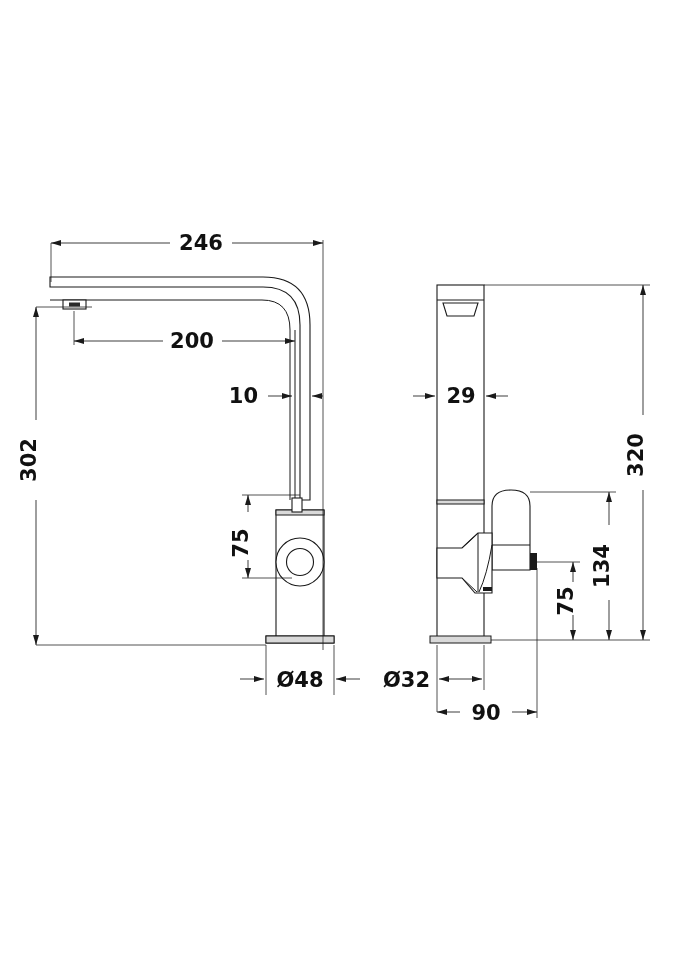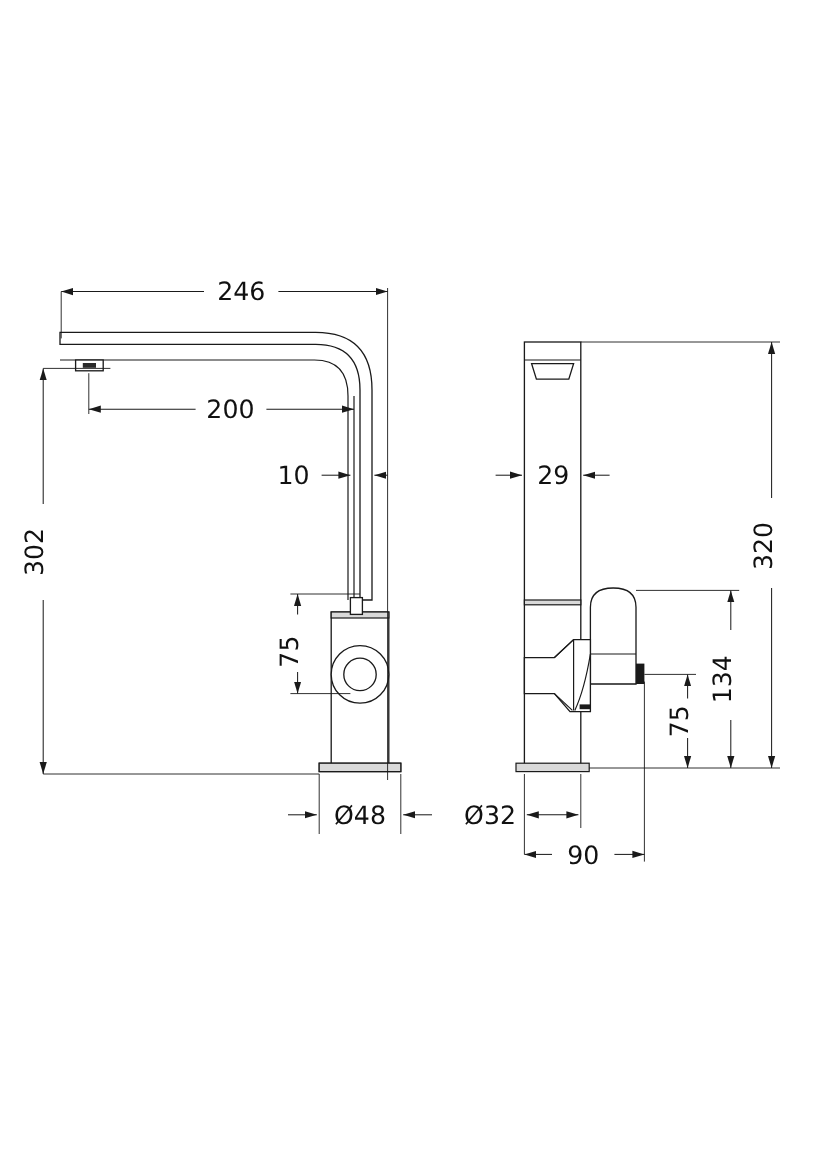--- a/index.html
+++ b/index.html
@@ -2,21 +2,21 @@
 <html><head>
 <meta charset="utf-8">
 <title>Technical Drawing</title>
 <style>
   html,body{margin:0;padding:0;background:#ffffff;}
   body{
     width:678px;height:960px;
     font-family:"DejaVu Sans","Liberation Sans",sans-serif;
     overflow:hidden;position:relative;
   }
-  #stage{position:absolute;left:0;top:0;width:678px;height:948px;}
+  #stage{position:absolute;left:0;top:0;width:678px;height:948px;font-weight:bold;}
   svg#drawing{display:block;width:678px;height:960px;}
   .part{stroke:#1a1a1a;fill:#ffffff;stroke-width:1.1;}
   .partthin{stroke:#1a1a1a;fill:none;stroke-width:1;}
   .dimline{stroke:#1a1a1a;stroke-width:0.85;fill:none;}
   .extline{stroke:#1a1a1a;stroke-width:0.75;fill:none;}
   .arrow{fill:#1a1a1a;stroke:none;}
   text.dim{
     font-family:"DejaVu Sans","Liberation Sans",sans-serif;
     font-size:21px;fill:#111111;
   }

